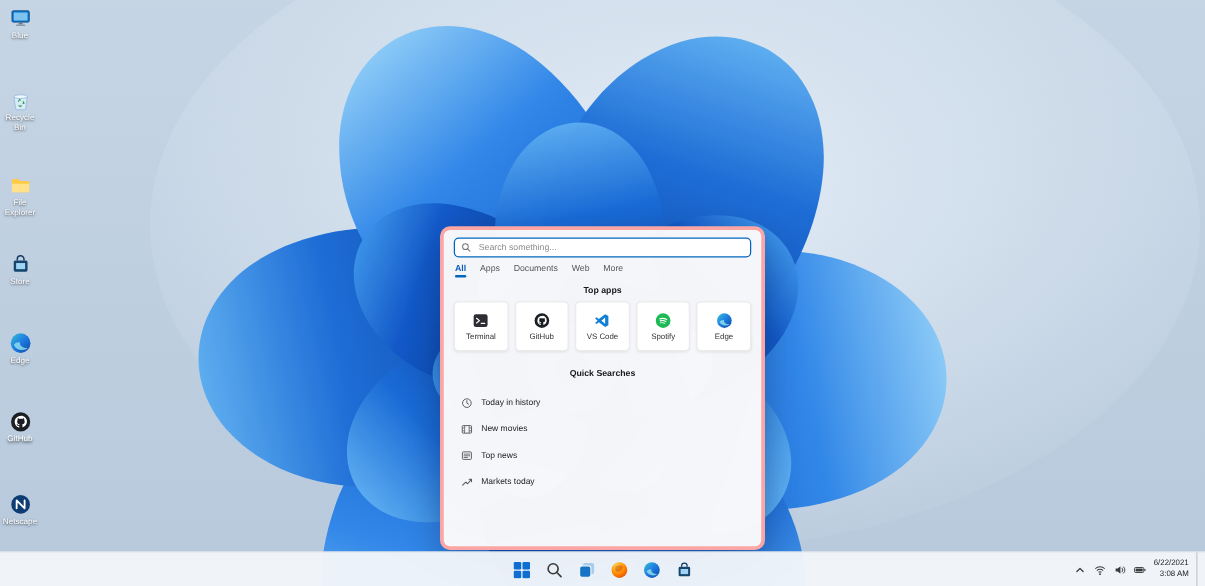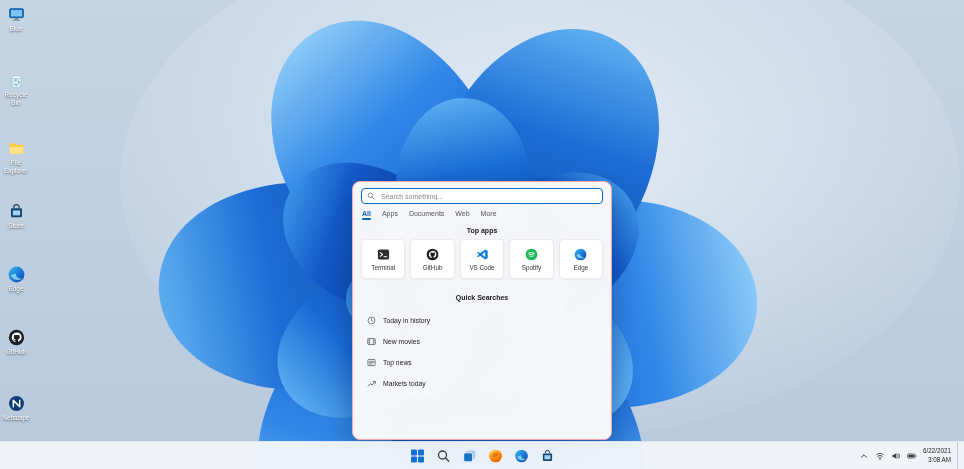--- a/index.html
+++ b/index.html
@@ -10,21 +10,21 @@
   }
   
   #wallpaper{position:absolute;inset:0;}
   
   .desktop-icon{position:absolute;left:0;width:32px;display:flex;flex-direction:column;align-items:center;gap:2px;cursor:default;}
   .desktop-icon svg{width:17px;height:17px;}
   .desktop-icon .lbl{font-size:6.5px;color:#fff;text-shadow:0 1px 2px rgba(0,0,0,.7);text-align:center;line-height:1.2;}
   
   #search-panel{
     position:absolute;left:352px;top:181px;width:260px;height:259px;
-    background:rgba(249,249,250,.98);border:1px solid #fca5a5;border-radius:8px;
+    background:rgba(249,249,250,.98);border:3px solid #fca5a5;border-radius:8px;
     box-shadow:0 12px 26px rgba(0,0,0,.22);
   }
   #search-box{
     position:absolute;left:8px;right:8px;top:6px;height:16px;
     background:#fff;border:1.5px solid #0067c0;border-radius:4px;
     display:flex;align-items:center;gap:4px;padding:0 5px;
   }
   #search-box svg{width:8px;height:8px;flex:0 0 auto;}
   #search-box input{
     flex:1;border:none;outline:none;background:transparent;

